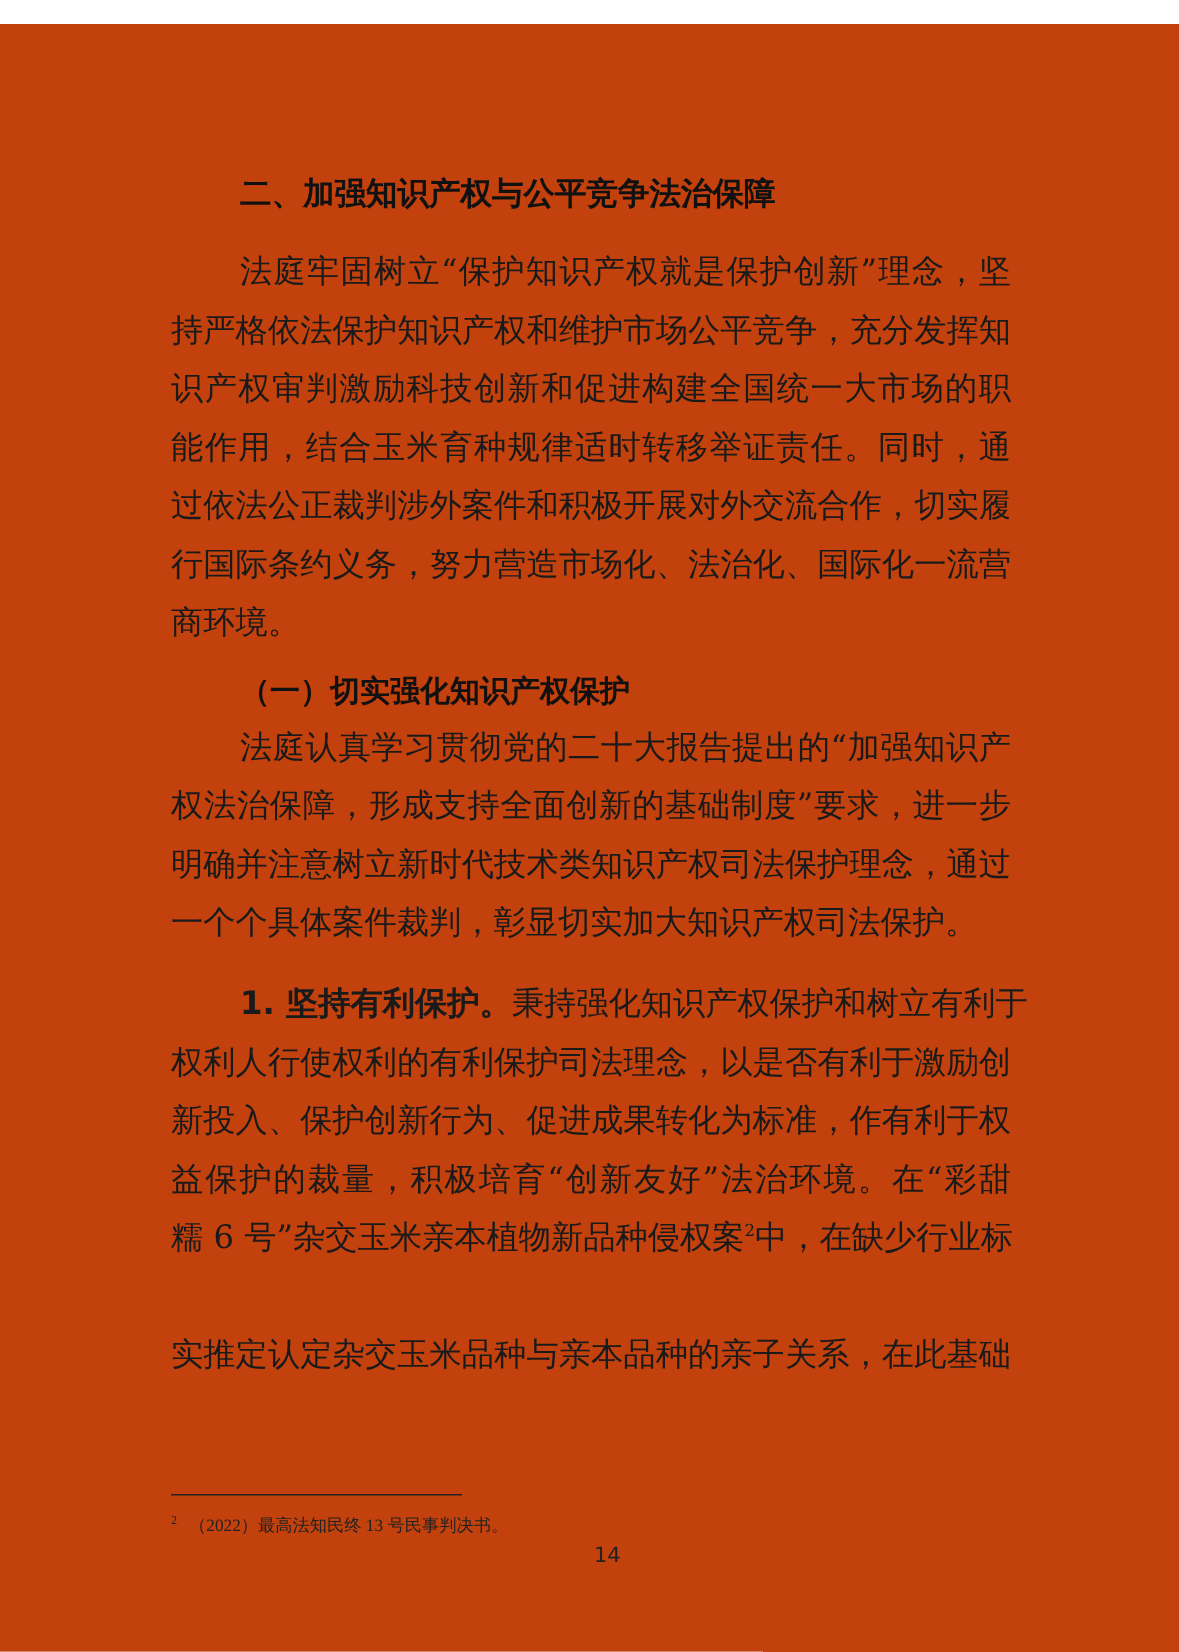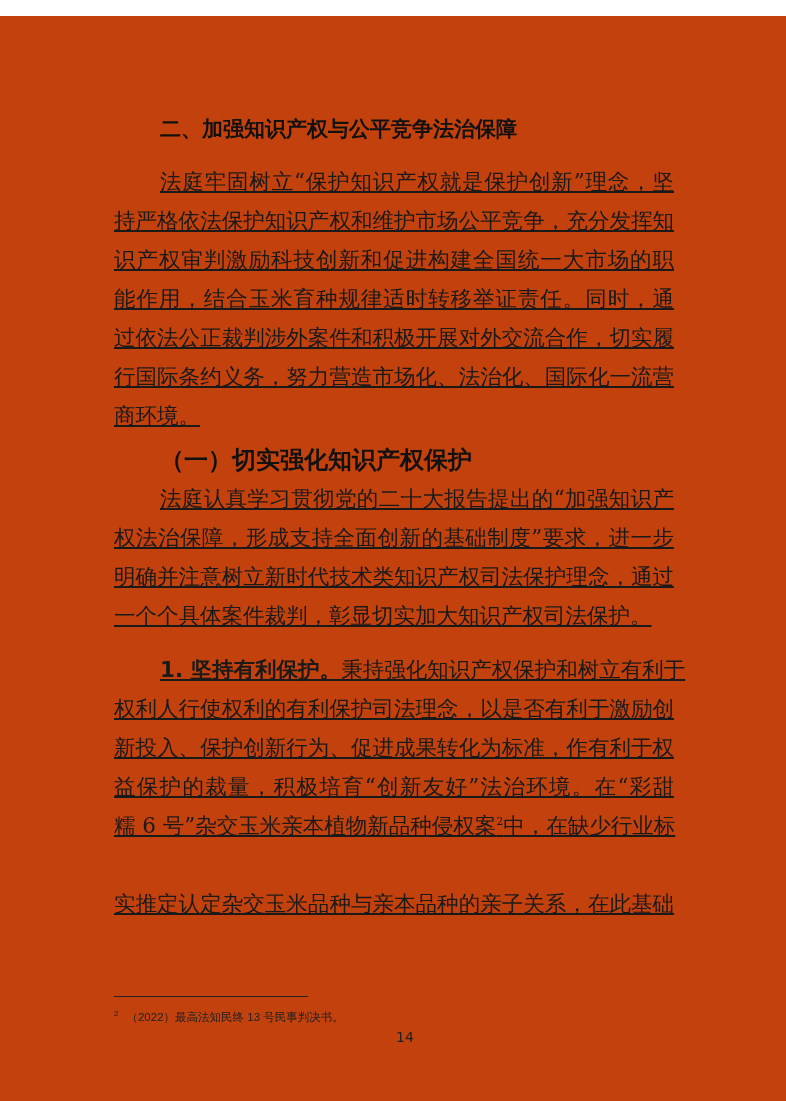--- a/index.html
+++ b/index.html
@@ -1,31 +1,31 @@
 <!DOCTYPE html>
 <html><head>
 <meta charset="utf-8">
 <style>
   html, body { margin: 0; padding: 0; background: #ffffff; }
   body { width: 786px; height: 1101px; position: relative; overflow: hidden;
          font-family: "DejaVu Serif", "Liberation Serif", serif; color: #1a1a1a; }
   .page { position: absolute; left: 0; top: 16px; width: 786px; height: 1101px; background: #c2410c; }
   .line { position: absolute; left: 114px; width: 560px; font-size: 21.5px; line-height: 28px;
-          white-space: nowrap; text-align: justify; text-align-last: justify; letter-spacing: 0px; text-decoration: underline; }
+          white-space: nowrap; text-align: justify; text-align-last: justify; letter-spacing: 0px; }
   .line.indent { left: 160px; width: 514px; }
   .line.last { text-align-last: left; }
   .h1 { position: absolute; left: 160px; top: 99px; font-family: "DejaVu Sans", "Liberation Sans", sans-serif;
         font-size: 21px; font-weight: bold; line-height: 28px; color: #111; }
   .h2 { position: absolute; left: 160px; top: 430px; font-family: "DejaVu Sans", "Liberation Sans", sans-serif;
-        font-size: 24px; font-weight: bold; line-height: 28px; color: #111; text-align: center; }
+        font-size: 20px; font-weight: bold; line-height: 28px; color: #111; text-align: center; }
   .bold-lead { font-weight: bold; font-family: "DejaVu Sans", "Liberation Sans", sans-serif; margin-top: 38px; }
   sup { font-size: 11px; vertical-align: super; line-height: 0; }
   .fn-rule { position: absolute; left: 114px; top: 980px; width: 194px; height: 1px; background: #222; }
   .footnote { position: absolute; left: 114px; top: 990px; font-size: 11.5px; line-height: 16px;
-              font-family: Liberation Sans, sans-serif; color: #222; }
+              font-family: Liberation Serif, serif; color: #222; }
   .footnote .fn-mark { font-size: 8px; vertical-align: super; margin-right: 8px; }
   .page-number { position: absolute; left: 380px; top: 1013px; font-size: 14px;
                  font-family: "DejaVu Sans", "Liberation Sans", sans-serif; color: #222; margin-left: 16px; }
 </style>
 </head>
 <body>
 
 <div class="page">
 
   <div class="h1">二、加强知识产权与公平竞争法治保障</div>

